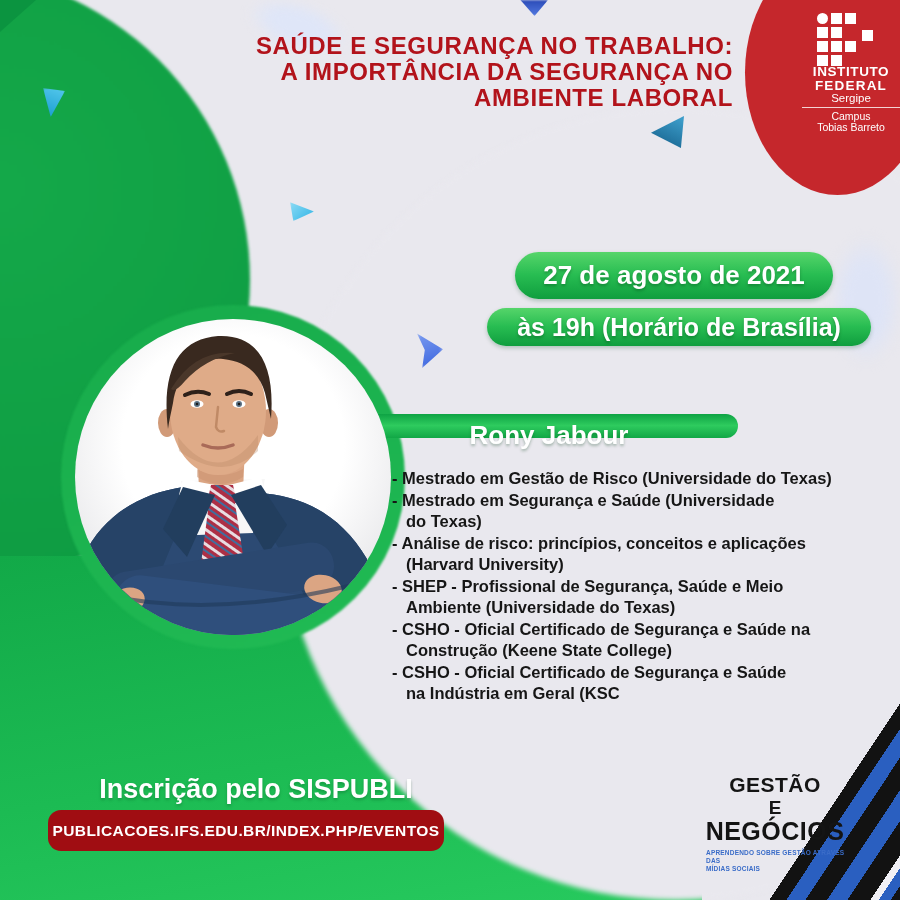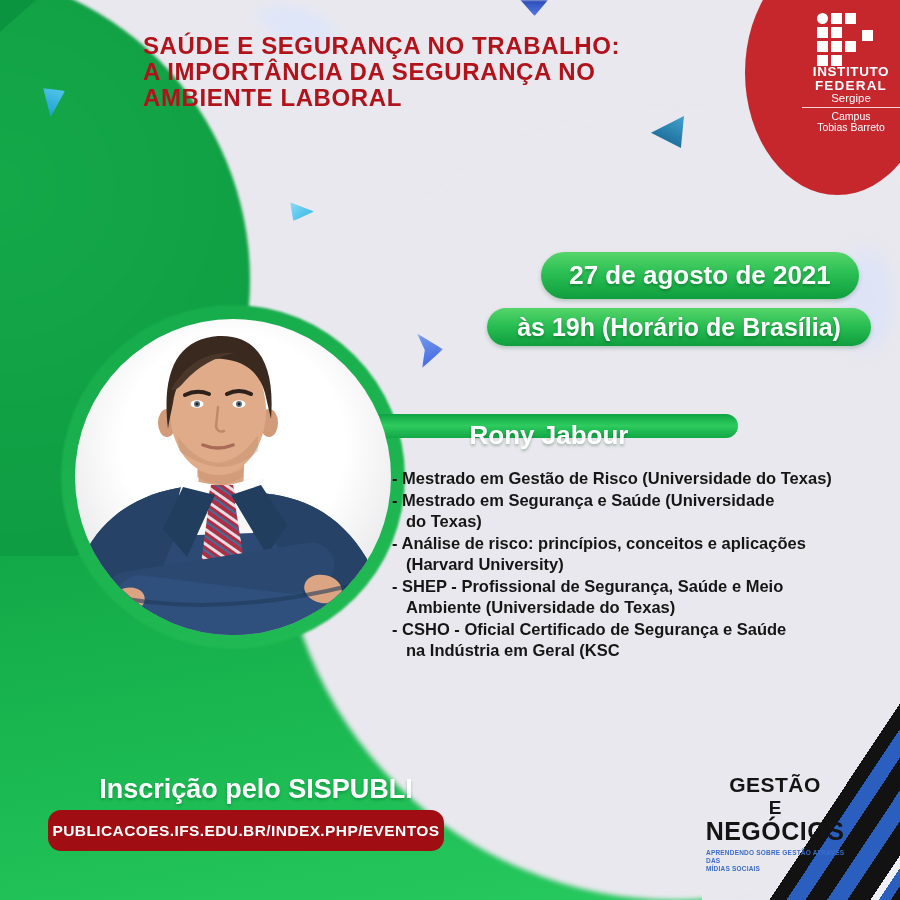--- a/index.html
+++ b/index.html
@@ -53,21 +53,21 @@
   .c-corner{left:0; top:0; width:36px; height:32px;
     clip-path:polygon(0 0,100% 0,0 100%); background:#0b9240; opacity:.85;}
   .c-soft2{left:830px; top:235px; width:72px; height:130px; border-radius:45%;
     background:radial-gradient(closest-side,#dee4f6 55%,rgba(222,228,246,0));
     filter:blur(6px);}
 
   
   .title{
     left:143px; top:33px; width:590px; z-index:10;
     color:#b2131b; font-size:24px; font-weight:bold; line-height:26px;
-    letter-spacing:.6px; text-align:left; white-space:pre-line;
+    letter-spacing:.6px; text-align:right; white-space:pre-line;
   }
 
   
   .if-badge{left:745px; top:-50px; width:185px; height:245px; border-radius:50%;
     background:#c5272c; z-index:9;}
   .if-logo{left:817px; top:13px; width:64px; height:55px; z-index:10;}
   .if-cell{position:absolute; width:11px; height:11px; background:#fff;}
   .if-cell.circle{border-radius:50%;}
   .if-text{z-index:10; color:#fff; text-align:center; width:110px; left:796px;}
   .if-line1{top:64px; font-size:13.5px; font-weight:bold; letter-spacing:.6px;}
@@ -77,21 +77,21 @@
   .if-line4{top:110px; font-size:10.5px;}
   .if-line5{top:121px; font-size:10.5px;}
 
   
   .pill{
     z-index:11; border-radius:24px; color:#fff; font-weight:bold; text-align:center;
     background:linear-gradient(180deg,#56d56a 0%,#28bd52 48%,#0f9e3e 100%);
     text-shadow:0 2px 3px rgba(0,60,20,.35);
     box-shadow:0 2px 4px rgba(0,80,30,.25);
   }
-  .badge-date{left:541px; top:252px; width:318px; height:47px; font-size:26px; line-height:47px;}
+  .badge-date{left:515px; top:252px; width:318px; height:47px; font-size:26px; line-height:47px;}
   .badge-time{left:487px; top:308px; width:384px; height:38px; font-size:25px; line-height:38px; border-radius:19px;}
 
   
   .rony-badge{
     left:332px; top:414px; width:406px; height:24px; z-index:11;
     border-radius:21px; padding-left:28px; box-sizing:border-box;
     background:linear-gradient(180deg,#0ea344 0%,#2ecb5e 48%,#11a746 100%);
     color:#fff; font-size:26px; font-weight:bold; line-height:42px; text-align:center;
     text-shadow:0 2px 3px rgba(0,60,20,.3);
   }
@@ -252,20 +252,21 @@
 
     <path d="M 128,126 Q 143,132 158,126" stroke="#a96a58" stroke-width="3.5" fill="none" stroke-linecap="round"></path>
   </svg>
 </div>
 
 <div class="abs creds" id="creds">
     <div class="cred-item">- Mestrado em Gestão de Risco (Universidade do Texas)</div>
     <div class="cred-item">- Mestrado em Segurança e Saúde (Universidade<span class="cont">do Texas)</span></div>
     <div class="cred-item">- Análise de risco: princípios, conceitos e aplicações<span class="cont">(Harvard University)</span></div>
     <div class="cred-item">- SHEP - Profissional de Segurança, Saúde e Meio<span class="cont">Ambiente (Universidade do Texas)</span></div>
+    <div class="cred-item">- CSHO - Oficial Certificado de Segurança e Saúde na<span class="cont">Construção (Keene State College)</span></div>
     <div class="cred-item">- CSHO - Oficial Certificado de Segurança e Saúde<span class="cont">na Indústria em Geral (KSC</span></div>
   </div>
 
 <div class="abs inscricao">Inscrição pelo SISPUBLI</div>
 <div class="abs url-badge">PUBLICACOES.IFS.EDU.BR/INDEX.PHP/EVENTOS</div>
 
 <div class="abs gn-block">
   <div class="gn-l1">GESTÃO</div>
   <div class="gn-l2">E</div>
   <div class="gn-l3">NEGÓCIOS</div>

